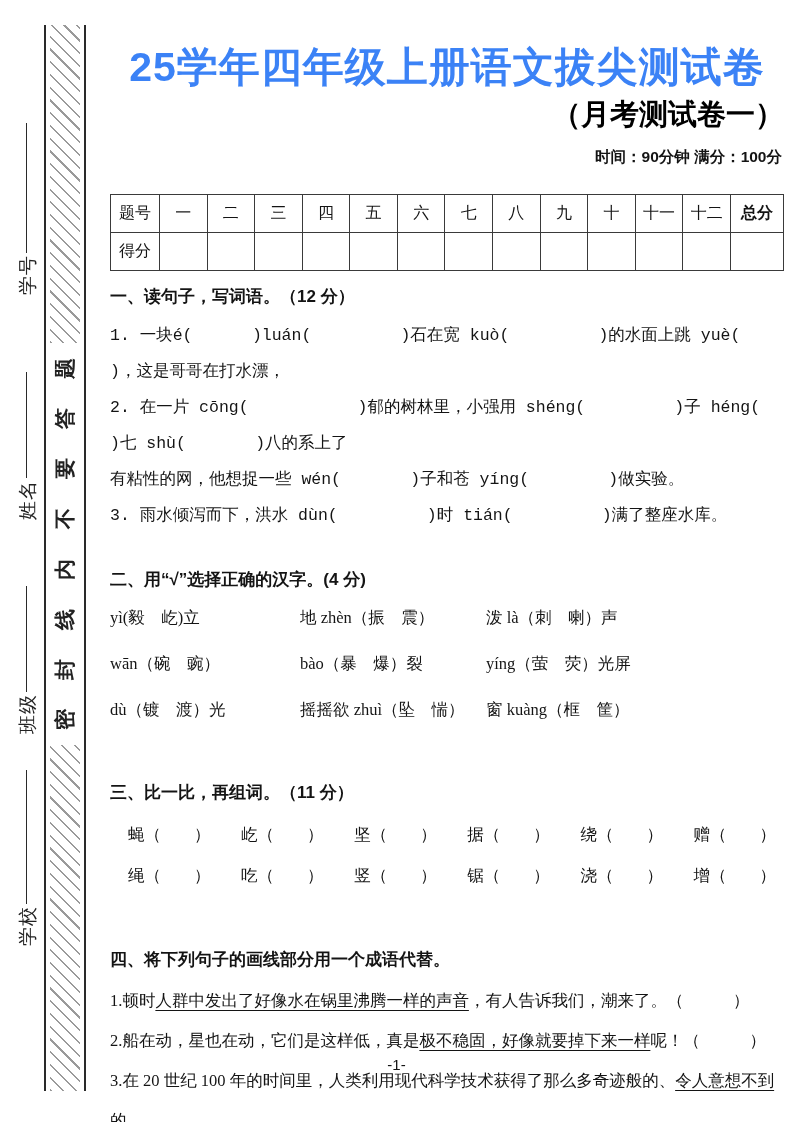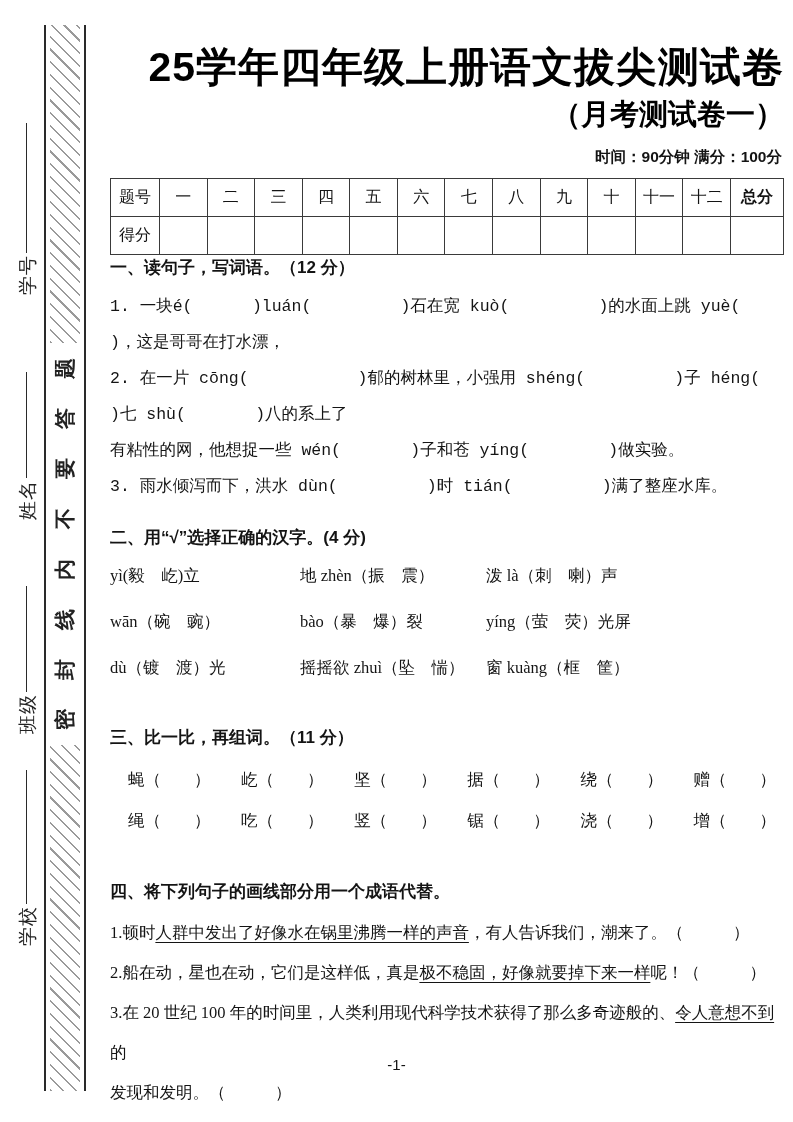--- a/index.html
+++ b/index.html
@@ -36,46 +36,46 @@
   }
   .f1{top:123px;height:172px;} .f1 .rot{width:172px;top:172px;}
   .f2{top:372px;height:148px;} .f2 .rot{width:148px;top:148px;}
   .f3{top:586px;height:148px;} .f3 .rot{width:148px;top:148px;}
   .f4{top:770px;height:176px;} .f4 .rot{width:176px;top:176px;}
   .flabel{font-size:19px;color:#222;letter-spacing:1px;white-space:nowrap;}
   .fline{flex:1;border-bottom:1.6px solid #2a2a2a;margin:0 0 3px 2px;}
   
   .main{position:absolute;left:110px;top:0;width:674px;}
   .title{
-    margin-top:42px;text-align:right;font-size:41px;line-height:1.25;font-weight:900;
-    font-family:"Liberation Sans","DejaVu Sans",sans-serif;letter-spacing:1px;color:#000000;
+    margin-top:42px;text-align:center;font-size:41px;line-height:1.25;font-weight:900;
+    font-family:"Liberation Sans","DejaVu Sans",sans-serif;letter-spacing:1px;color:#3b82f6;
   }
   .subtitle{
     margin-top:2px;text-align:right;font-size:29px;font-weight:800;
     font-family:"Liberation Sans","DejaVu Sans",sans-serif;color:#000;
   }
   .info{
     margin-top:12px;text-align:right;font-size:15.5px;font-weight:600;
     font-family:"Liberation Sans","DejaVu Sans",sans-serif;padding-right:2px;
   }
   table.score{
-    margin-top:10px;border-collapse:collapse;width:100%;table-layout:fixed;
+    margin-top:26px;border-collapse:collapse;width:100%;table-layout:fixed;
   }
   table.score td{
     border:1.6px solid #3a3a3a;text-align:center;font-size:16px;
     height:37px;padding:0;overflow:hidden;
   }
   table.score td.lab{width:48px;}
   table.score td.total{font-weight:bold;width:52px;}
   .part-heading{
     margin-top:13px;text-align:center;font-size:17px;font-weight:800;
     font-family:"Liberation Sans","DejaVu Sans",sans-serif;
   }
   .q-heading{
-    margin-top:1px;font-size:17px;font-weight:800;
+    margin-top:14px;font-size:17px;font-weight:800;
     font-family:"Liberation Sans","DejaVu Sans",sans-serif;
   }
   .q1-items{margin-top:10px;}
   .q1-item{font-size:16.5px;line-height:36px;white-space:pre-wrap;font-family:Liberation Mono, monospace;}
   .q2-rows{margin-top:14px;}
   .q2-row{display:flex;font-size:16.5px;line-height:26px;margin-bottom:20px;}
   .q2-cell:nth-child(1){width:190px;}
   .q2-cell:nth-child(2){width:186px;}
   .q3-rows{margin-top:18px;margin-left:18px;width:648px;}
   .q3-row{display:flex;justify-content:space-between;font-size:16.5px;line-height:26px;margin-bottom:15px;}

